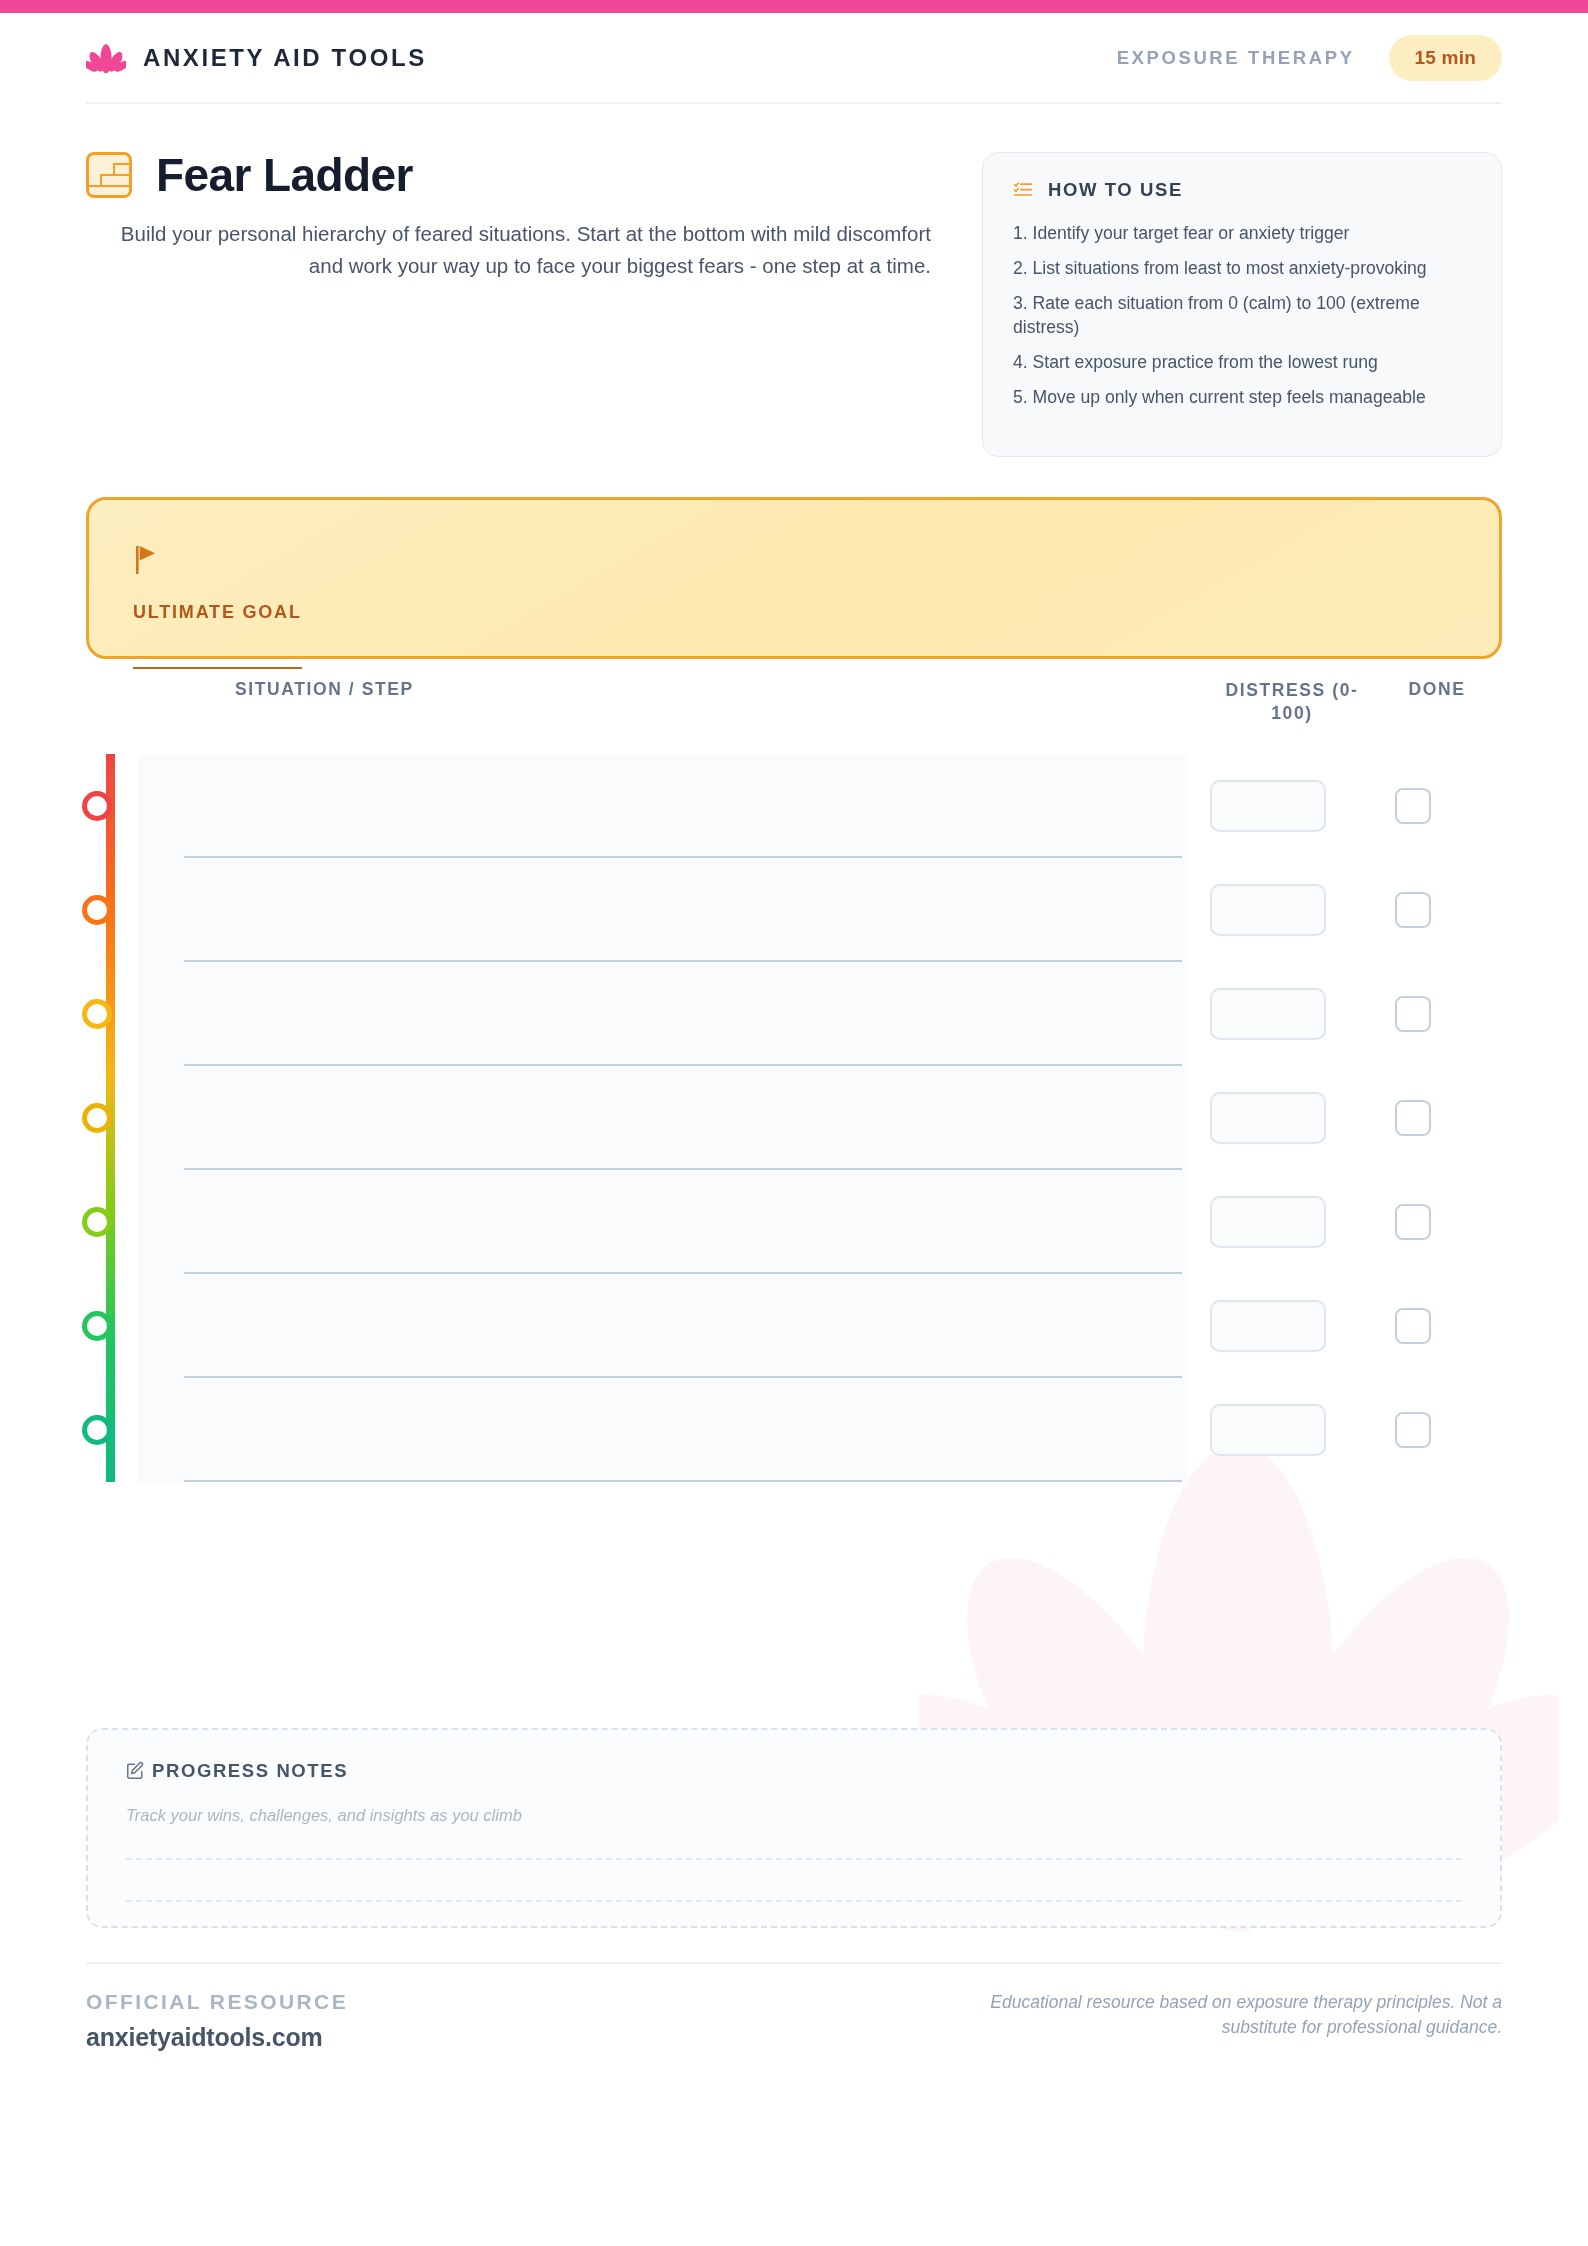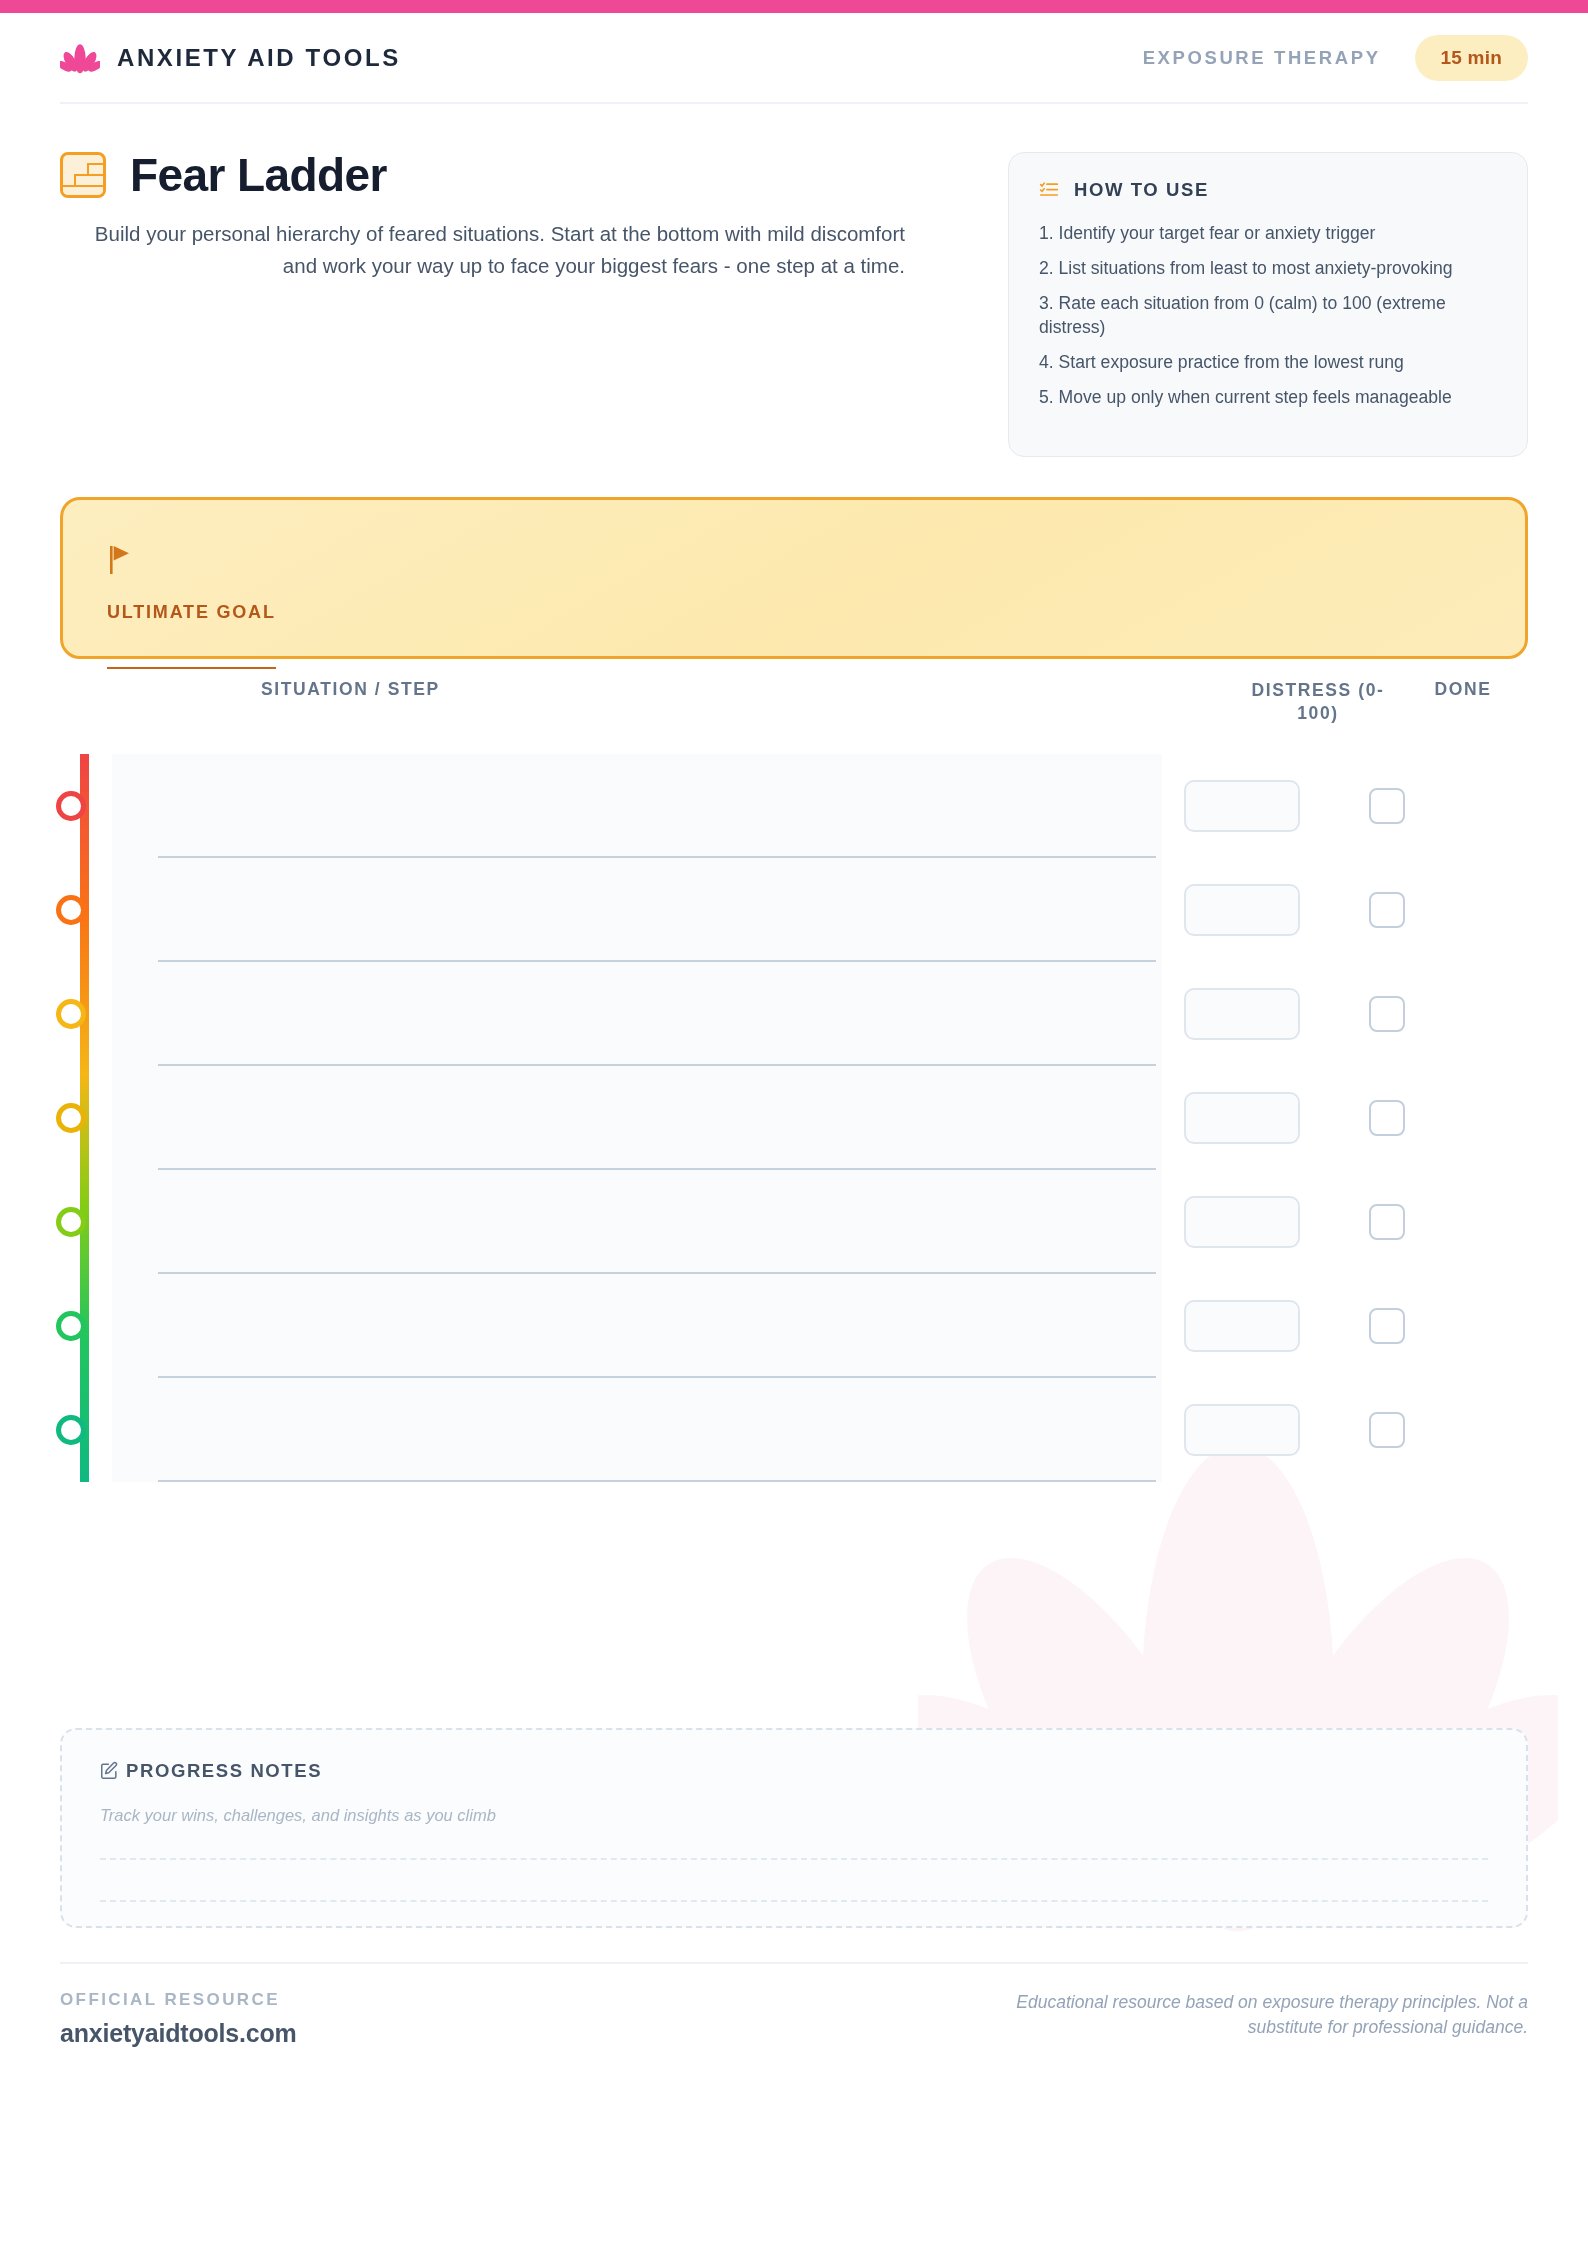--- a/index.html
+++ b/index.html
@@ -26,21 +26,21 @@
     background: #ee4897;
     z-index: 5;
   }
 
   
   .page {
     position: absolute;
     top: 13px; left: 0;
     width: 1588px;
     height: 1954px;
-    padding: 0 60px;
+    padding: 0 86px;
   }
 
   
   .watermark {
     position: absolute;
     right: 30px;
     bottom: 10px;
     width: 640px;
     height: 640px;
     opacity: 0.5;
@@ -349,21 +349,21 @@
     position: relative;
     z-index: 2;
     margin-top: 34px;
     padding-top: 26px;
     border-top: 2px solid #eef1f5;
     display: flex;
     justify-content: space-between;
     align-items: flex-start;
   }
   .footer-kicker {
-    font-size: 17px;
+    font-size: 21px;
     font-weight: 800;
     letter-spacing: 2.4px;
     color: #a9b6c6;
   }
   .footer-site {
     margin-top: 9px;
     font-size: 25px;
     font-weight: 800;
     color: #475569;
     letter-spacing: -0.2px;

